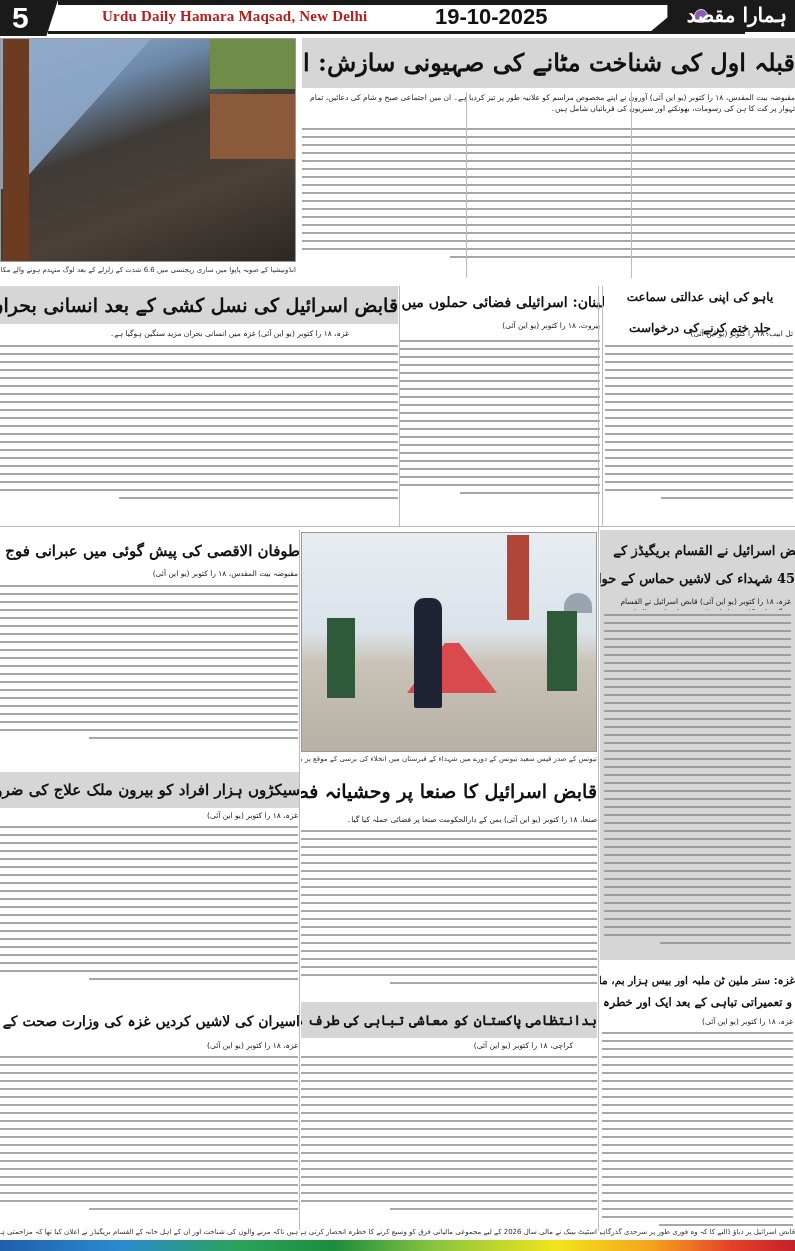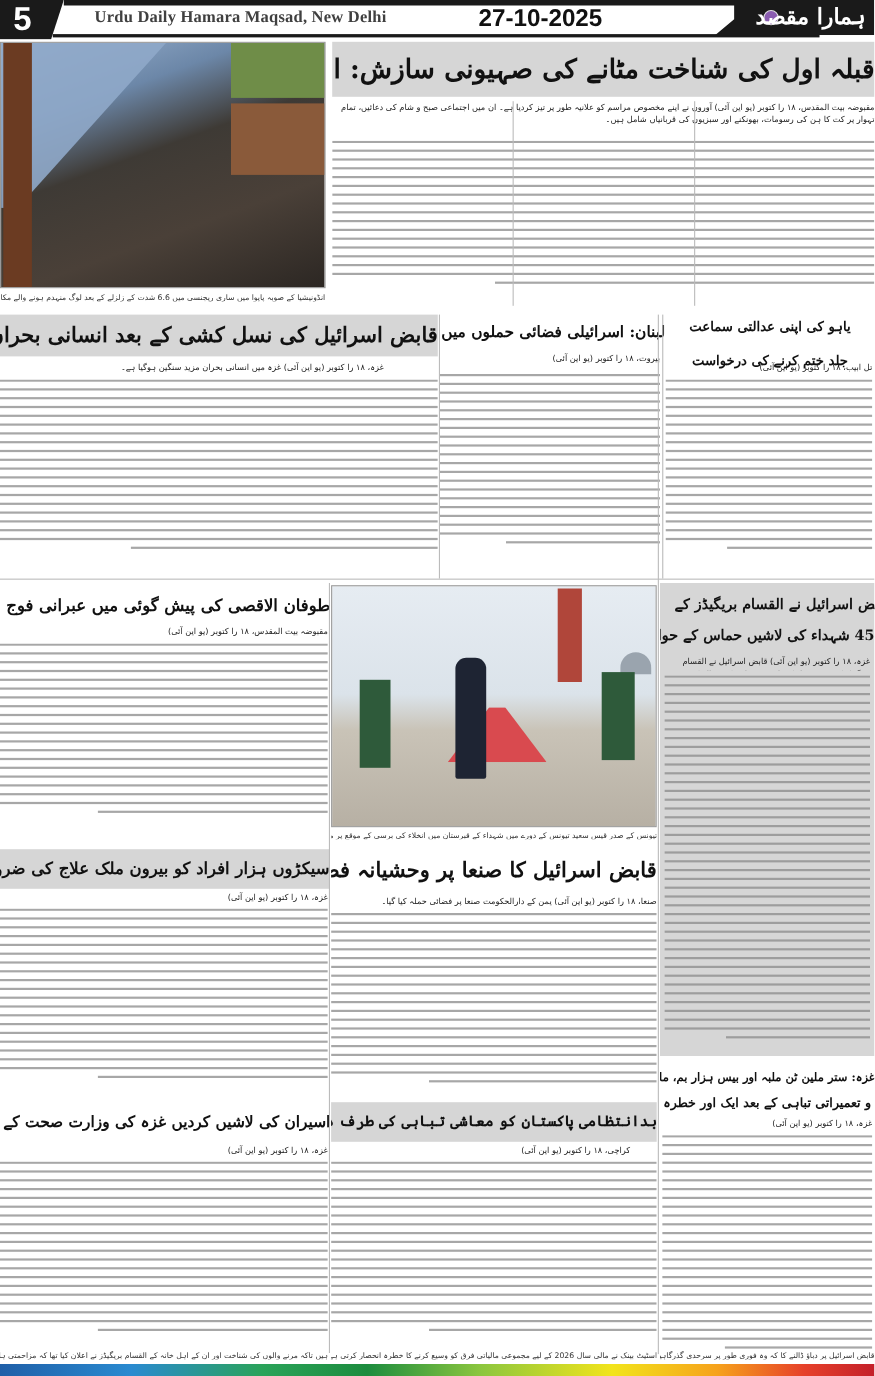--- a/index.html
+++ b/index.html
@@ -6,22 +6,22 @@
   html, body { width: 795px; height: 1251px; background: #ffffff; overflow: hidden; }
   body { position: relative; font-family: "DejaVu Sans", sans-serif; color: #111; }
 
   
   .masthead { position: absolute; left: 0; top: 0; width: 795px; height: 36px; background: #fff; }
   .page-num { position: absolute; left: 0; top: 0; width: 58px; height: 36px; background: #1a1a1a;
     clip-path: polygon(0 0, 100% 0, 80% 100%, 0 100%); color: #fff; font-family: "Liberation Sans", sans-serif;
     font-weight: bold; font-size: 30px; line-height: 36px; padding-left: 12px; }
   .bar-top { position: absolute; left: 58px; top: 0; width: 685px; height: 5px; background: #1a1a1a; }
   .bar-bottom { position: absolute; left: 48px; top: 31px; width: 697px; height: 3px; background: #1a1a1a; }
-  .paper-name { position: absolute; left: 86px; top: 8px; font-family: "Liberation Serif", serif; font-weight: bold;
-    font-size: 15px; color: #404040; letter-spacing: 0.2px; }
+  .paper-name { position: absolute; left: 102px; top: 8px; font-family: "Liberation Serif", serif; font-weight: bold;
+    font-size: 15px; color: #b91c1c; letter-spacing: 0.2px; }
   .date { position: absolute; left: 435px; top: 4px; font-family: "Liberation Sans", sans-serif; font-weight: bold;
     font-size: 22px; color: #111; }
   .logo-block { position: absolute; left: 650px; top: 0; width: 145px; height: 32px; background: #1a1a1a;
     clip-path: polygon(12% 0, 100% 0, 100% 100%, 0 100%, 12% 55%); }
   .logo-text { position: absolute; right: 8px; top: 3px; color: #ffffff; font-family: "DejaVu Serif", serif;
     font-weight: bold; font-size: 20px; direction: rtl; }
   .logo-emblem { position: absolute; left: 44px; top: 9px; width: 14px; height: 14px; border-radius: 50%;
     background: #8a5cb0; border: 1px solid #ddd; }
 
   
@@ -59,21 +59,21 @@
   .ph2 .dome { position: absolute; left: 262px; top: 60px; width: 28px; height: 20px; background: #9aa4ae; border-radius: 14px 14px 0 0; }
 </style>
 </head>
 <body>
 
 <div class="masthead">
   <div class="page-num">5</div>
   <div class="bar-top"></div>
   <div class="bar-bottom"></div>
   <div class="paper-name">Urdu Daily Hamara Maqsad, New Delhi</div>
-  <div class="date">27-10-2025</div>
+  <div class="date">19-10-2025</div>
   <div class="logo-block">
     <span class="logo-emblem"></span>
     <span class="logo-text">ہمارا مقصد</span>
   </div>
 </div>
 
 <div class="photo ph1" style="left:0;top:38px;width:296px;height:224px;">
   <div class="roof"></div>
   <div class="green"></div>
   <div class="rust"></div>

